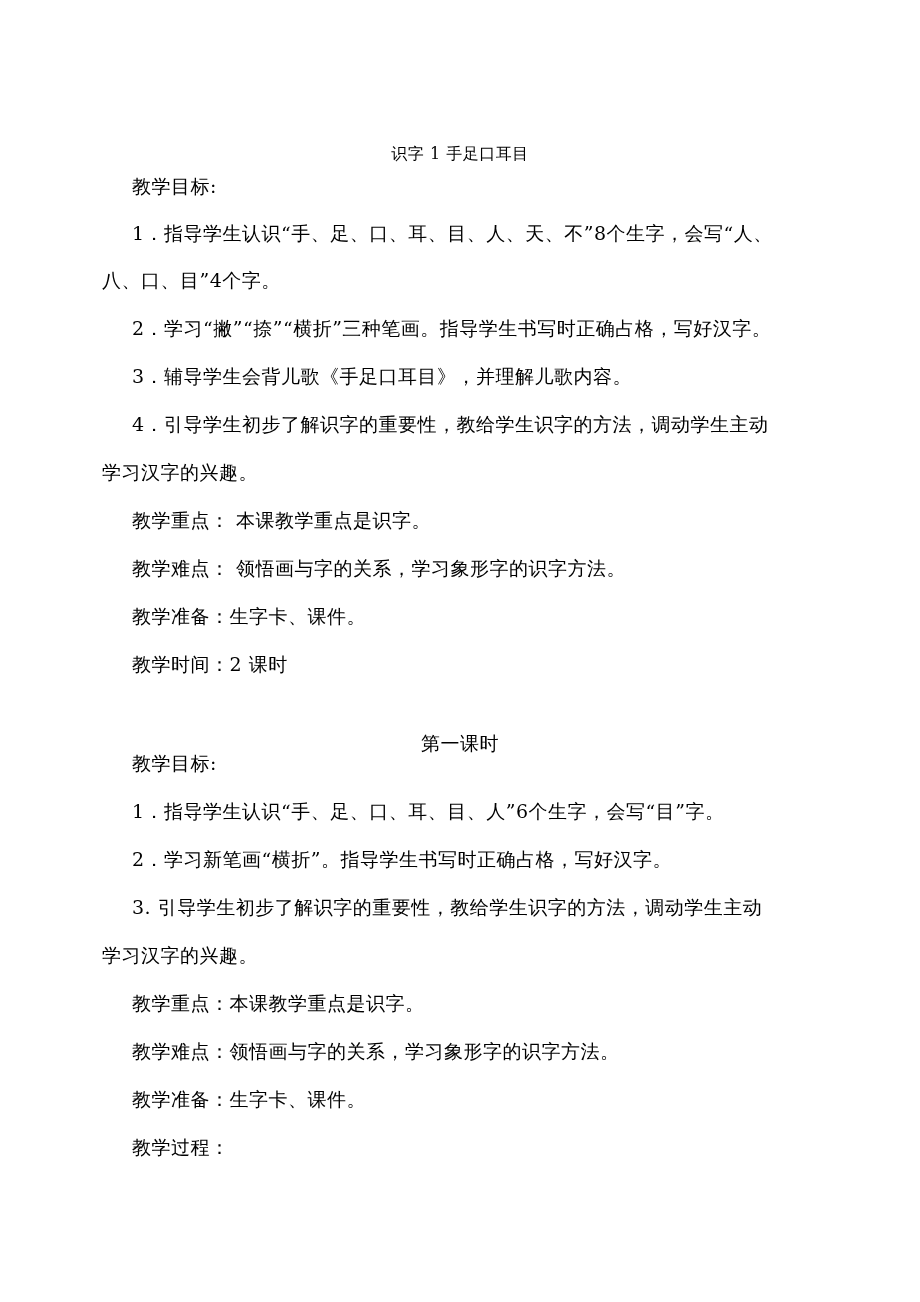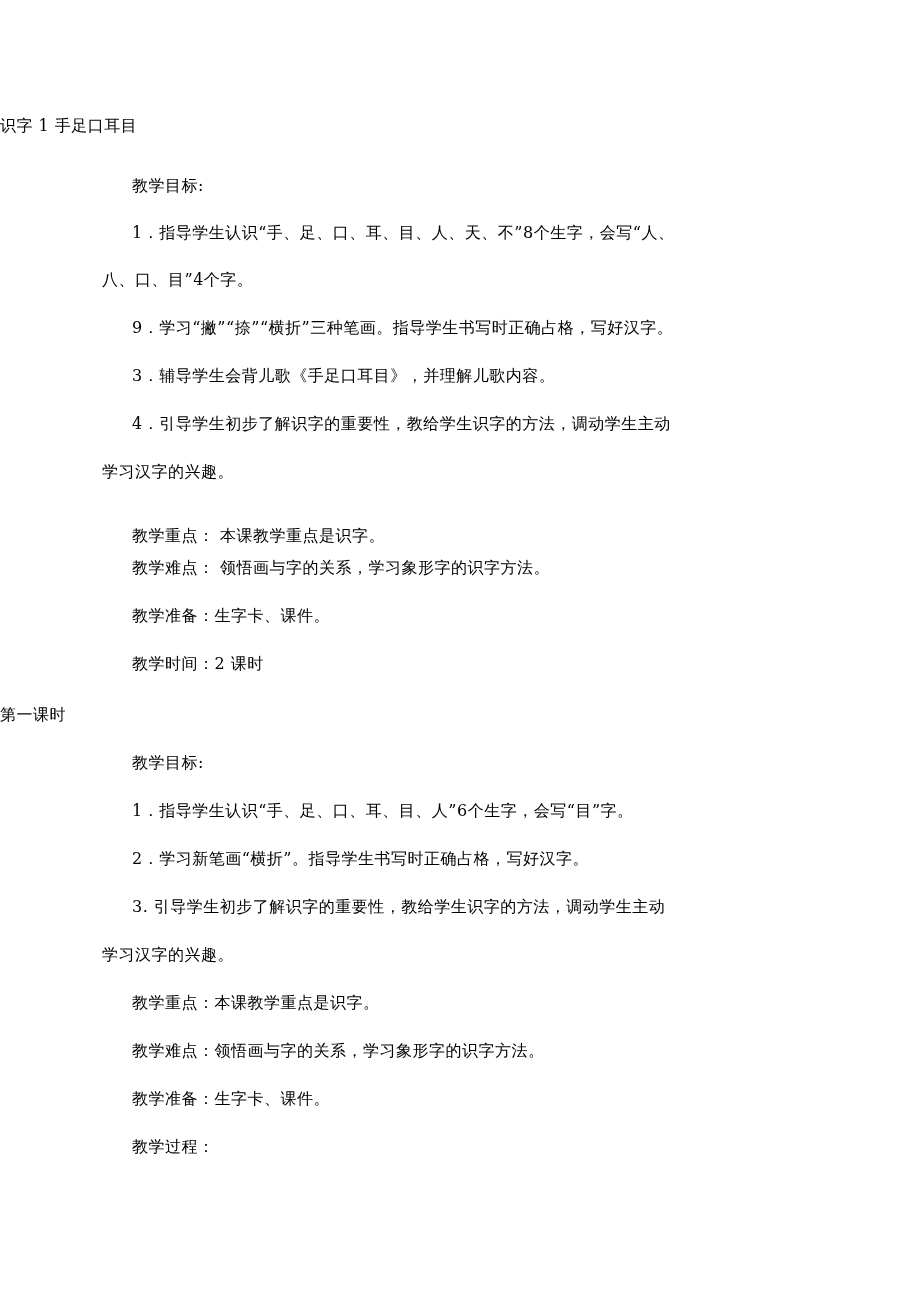--- a/index.html
+++ b/index.html
@@ -1,43 +1,43 @@
 <!DOCTYPE html>
 <html><head>
 <meta charset="utf-8">
 <style>
   html, body { margin: 0; padding: 0; background: #ffffff; }
   body { width: 920px; height: 1302px; position: relative; overflow: hidden;
          font-family: "DejaVu Serif", "Liberation Serif", serif; color: #000; }
   .page { position: absolute; left: 0; top: 0; width: 920px; height: 1302px; }
-  .line { position: absolute; font-size: 16px; line-height: 24px; white-space: nowrap; letter-spacing: 0.5px; }
+  .line { position: absolute; font-size: 19px; line-height: 24px; white-space: nowrap; letter-spacing: 0.5px; }
   .title { font-size: 16px; }
-  .center { left: 0; width: 920px; text-align: left; }
+  .center { left: 0; width: 920px; text-align: center; margin-top: 28px; }
   .ind { left: 132px; }
   .flush { left: 90px; margin-left: 12px; }
 </style>
 </head>
 <body>
 
 <div class="page">
   <div class="line title center" style="top:114px">识字 1  手足口耳目</div>
 
   <div class="line ind" style="top:174px">教学目标:</div>
 
   <div class="line ind" style="top:221px">1．指导学生认识“手、足、口、耳、目、人、天、不”8个生字，会写“人、</div>
   <div class="line flush" style="top:268px">八、口、目”4个字。</div>
 
-  <div class="line ind" style="top:316px">9．学习“撇”“捺”“横折”三种笔画。指导学生书写时正确占格，写好汉字。</div>
+  <div class="line ind" style="top:316px">2．学习“撇”“捺”“横折”三种笔画。指导学生书写时正确占格，写好汉字。</div>
 
   <div class="line ind" style="top:364px">3．辅导学生会背儿歌《手足口耳目》，并理解儿歌内容。</div>
 
   <div class="line ind" style="top:412px">4．引导学生初步了解识字的重要性，教给学生识字的方法，调动学生主动</div>
   <div class="line flush" style="top:460px">学习汉字的兴趣。</div>
 
-  <div class="line ind" style="top:524px">教学重点：  本课教学重点是识字。</div>
+  <div class="line ind" style="top:508px">教学重点：  本课教学重点是识字。</div>
   <div class="line ind" style="top:556px">教学难点：  领悟画与字的关系，学习象形字的识字方法。</div>
   <div class="line ind" style="top:604px">教学准备：生字卡、课件。</div>
   <div class="line ind" style="top:652px">教学时间：2 课时</div>
 
   <div class="line center" style="top:703px">第一课时</div>
 
   <div class="line ind" style="top:751px">教学目标:</div>
 
   <div class="line ind" style="top:799px">1．指导学生认识“手、足、口、耳、目、人”6个生字，会写“目”字。</div>
   <div class="line ind" style="top:847px">2．学习新笔画“横折”。指导学生书写时正确占格，写好汉字。</div>

